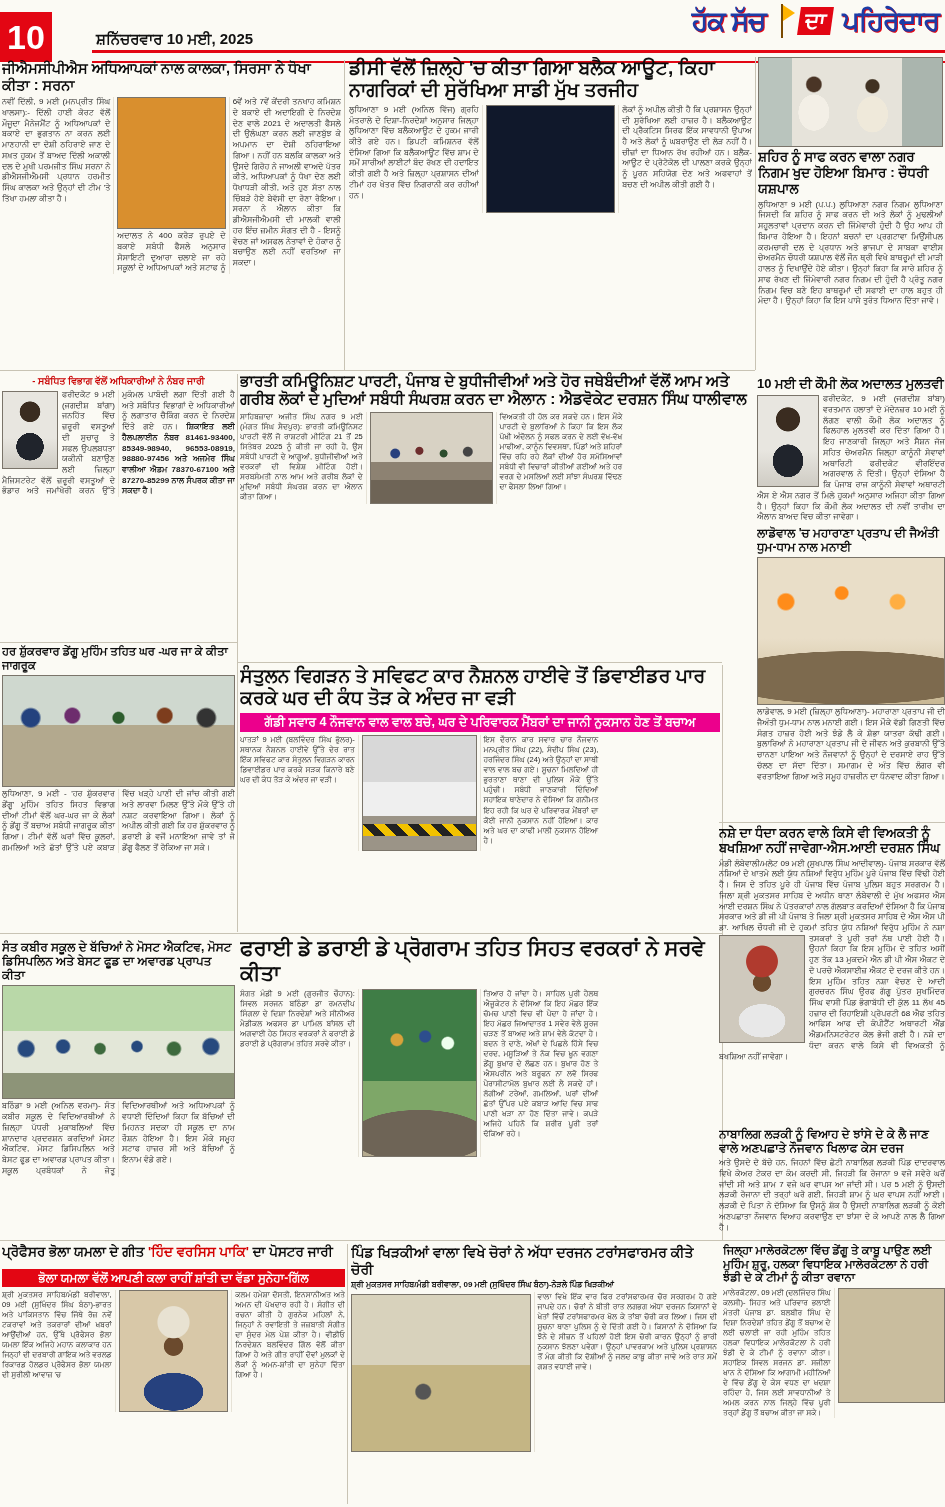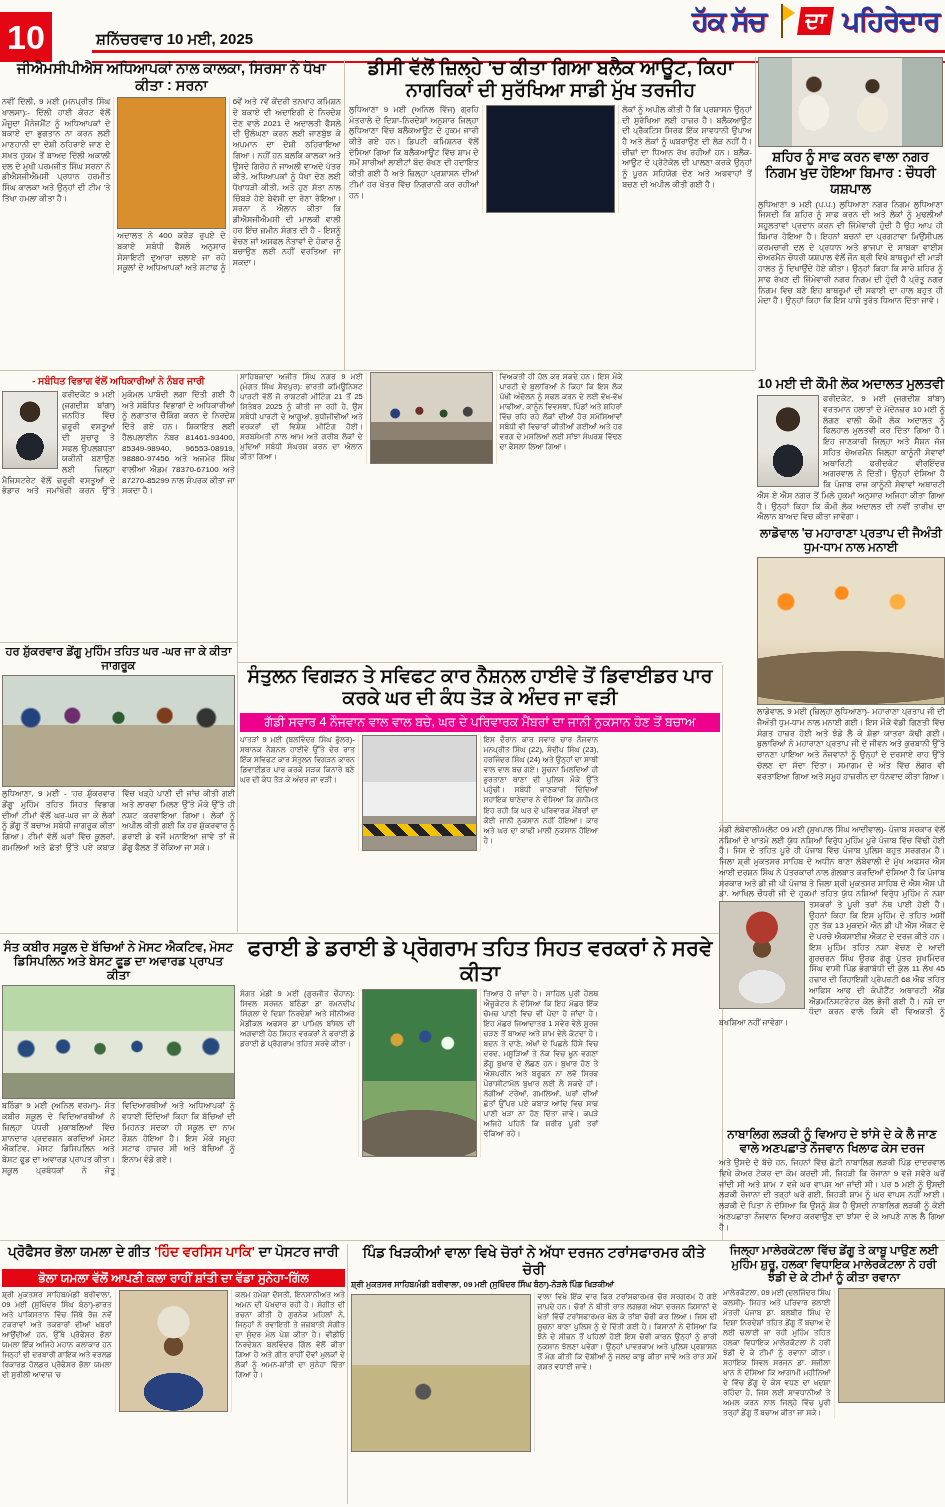--- a/index.html
+++ b/index.html
@@ -1,26 +1,26 @@
 <!DOCTYPE html>
 <html lang="pa"><head>
 <meta charset="utf-8">
 <style>
   html,body{margin:0;padding:0;}
   body{font-family:"Liberation Sans",sans-serif;background:#777;}
   #paper{position:relative;width:945px;height:1507px;background:#fbfaf4;overflow:hidden;margin:0 auto;}
   .art{position:absolute;overflow:hidden;}
-  .hl{font-weight:700;text-align:center;color:#0c0c0c;line-height:1.18;margin:0 0 3px 0;}
+  .hl{font-weight:700;text-align:left;color:#0c0c0c;line-height:1.18;margin:0 0 3px 0;}
   .body{font-size:8px;line-height:1.34;text-align:justify;color:#1d1d1d;column-gap:7px;column-rule:1px solid #e6e2d6;}
   .c1{column-count:1}.c2{column-count:2}.c3{column-count:3}.c4{column-count:4}
   .ph{display:block;break-inside:avoid;border:1px solid #7a746a;margin:2px 0;width:100%;box-sizing:border-box;}
   .phf{float:left;margin:1px 4px 1px 0;border:1px solid #7a746a;}
   .subred{color:#c90000;font-weight:700;text-align:center;font-size:9.5px;margin:1px 0 3px 0;}
   .barred{background:#e30613;color:#fff;font-weight:700;text-align:center;font-size:12px;line-height:1.5;margin:9px 0 3px 0;}
-  .barmag{background:#ec008c;color:#fff;font-weight:400;text-align:center;font-size:12.5px;line-height:1.55;margin:2px 0 3px 0;}
+  .barmag{background:#ec008c;color:#fff;font-weight:700;text-align:center;font-size:12.5px;line-height:1.55;margin:2px 0 3px 0;}
   .dateline{font-size:8px;font-weight:700;color:#111;margin:0 0 2px 0;text-align:justify;}
   .vline{position:absolute;width:1px;background:#c8c3b4;}
   .hline{position:absolute;height:1px;background:#c8c3b4;}
   
   #pagenum{position:absolute;left:0;top:12px;width:52px;height:50px;background:#e30613;color:#ffffff;font-weight:700;
     font-size:34px;display:flex;align-items:center;justify-content:center;}
   #pgdate{position:absolute;left:96px;top:30px;font-size:15px;font-weight:700;color:#111;}
   #rules{position:absolute;left:92px;right:0;top:50px;height:8px;border-top:3px solid #e30613;border-bottom:2px solid #e30613;}
   #masthead{position:absolute;right:6px;top:4px;display:flex;align-items:center;gap:10px;}
   #masthead .mw{color:#1c3da6;font-weight:900;font-size:27px;text-shadow:1px 1px 0 #e30613;letter-spacing:-1px;}
@@ -174,25 +174,26 @@
     <div class="body c1">
       <span>ਲੁਧਿਆਣਾ 9 ਮਈ (ਪ.ਪ.) ਲੁਧਿਆਣਾ ਨਗਰ ਨਿਗਮ ਲੁਧਿਆਣਾ ਜਿਸਦੀ ਕਿ ਸ਼ਹਿਰ ਨੂੰ ਸਾਫ ਕਰਨ ਦੀ ਅਤੇ ਲੋਕਾਂ ਨੂੰ ਮੁਢਲੀਆਂ ਸਹੂਲਤਾਵਾਂ ਪ੍ਰਦਾਨ ਕਰਨ ਦੀ ਜਿੰਮੇਵਾਰੀ ਹੁੰਦੀ ਹੈ ਉਹ ਆਪ ਹੀ ਬਿਮਾਰ ਹੋਇਆ ਹੈ। ਇਹਨਾਂ ਬਚਨਾਂ ਦਾ ਪ੍ਰਗਟਾਵਾ ਮਿਉਂਸੀਪਲ ਕਰਮਚਾਰੀ ਦਲ ਦੇ ਪ੍ਰਧਾਨ ਅਤੇ ਭਾਜਪਾ ਦੇ ਸਾਬਕਾ ਵਾਈਸ ਚੇਅਰਮੈਨ ਚੌਧਰੀ ਯਸ਼ਪਾਲ ਵੱਲੋਂ ਜੌਨ ਥ੍ਰੀ ਵਿਖੇ ਬਾਥਰੂਮਾਂ ਦੀ ਮਾੜੀ ਹਾਲਤ ਨੂੰ ਦਿਖਾਉਂਦੇ ਹੋਏ ਕੀਤਾ। ਉਨ੍ਹਾਂ ਕਿਹਾ ਕਿ ਸਾਰੇ ਸ਼ਹਿਰ ਨੂੰ ਸਾਫ ਰੱਖਣ ਦੀ ਜਿੰਮੇਵਾਰੀ ਨਗਰ ਨਿਗਮ ਦੀ ਹੁੰਦੀ ਹੈ ਪ੍ਰੰਤੂ ਨਗਰ ਨਿਗਮ ਵਿਚ ਬਣੇ ਇਹ ਬਾਥਰੂਮਾਂ ਦੀ ਸਫਾਈ ਦਾ ਹਾਲ ਬਹੁਤ ਹੀ ਮੰਦਾ ਹੈ। ਉਨ੍ਹਾਂ ਕਿਹਾ ਕਿ ਇਸ ਪਾਸੇ ਤੁਰੰਤ ਧਿਆਨ ਦਿੱਤਾ ਜਾਵੇ।</span>
     </div>
   </div>
 
   <div class="art" style="left:2px;top:374px;width:233px;height:266px">
     <div class="subred">- ਸਬੰਧਿਤ ਵਿਭਾਗ ਵੱਲੋਂ ਅਧਿਕਾਰੀਆਂ ਨੇ ਨੰਬਰ ਜਾਰੀ</div>
     <div class="body c2">
       <span class="phf ph-judge" style="width:54px;height:76px"></span>
       <span>ਫਰੀਦਕੋਟ 9 ਮਈ (ਜਗਦੀਸ਼ ਬਾਂਗਾ) ਜਨਹਿੱਤ ਵਿੱਚ ਜ਼ਰੂਰੀ ਵਸਤੂਆਂ ਦੀ ਸੁਚਾਰੂ ਤੇ ਸਫਲ ਉਪਲਬਧਤਾ ਯਕੀਨੀ ਬਣਾਉਣ ਲਈ ਜ਼ਿਲ੍ਹਾ ਮੈਜਿਸਟਰੇਟ ਵੱਲੋਂ ਜ਼ਰੂਰੀ ਵਸਤੂਆਂ ਦੇ ਭੰਡਾਰ ਅਤੇ ਜਮਾਂਖੋਰੀ ਕਰਨ ਉੱਤੇ ਮੁਕੰਮਲ ਪਾਬੰਦੀ ਲਗਾ ਦਿੱਤੀ ਗਈ ਹੈ ਅਤੇ ਸਬੰਧਿਤ ਵਿਭਾਗਾਂ ਦੇ ਅਧਿਕਾਰੀਆਂ ਨੂੰ ਲਗਾਤਾਰ ਚੈਕਿੰਗ ਕਰਨ ਦੇ ਨਿਰਦੇਸ਼ ਦਿੱਤੇ ਗਏ ਹਨ।</span>
-      <span style="font-weight:400">ਸ਼ਿਕਾਇਤ ਲਈ ਹੈਲਪਲਾਈਨ ਨੰਬਰ 81461-93400, 85349-98940, 96553-08919, 98880-97456 ਅਤੇ ਅਜਮੇਰ ਸਿੰਘ ਵਾਲੀਆ ਐਡਮ 78370-67100 ਅਤੇ 87270-85299 ਨਾਲ ਸੰਪਰਕ ਕੀਤਾ ਜਾ ਸਕਦਾ ਹੈ।</span>
+      <span style="font-weight:700">ਸ਼ਿਕਾਇਤ ਲਈ ਹੈਲਪਲਾਈਨ ਨੰਬਰ 81461-93400, 85349-98940, 96553-08919, 98880-97456 ਅਤੇ ਅਜਮੇਰ ਸਿੰਘ ਵਾਲੀਆ ਐਡਮ 78370-67100 ਅਤੇ 87270-85299 ਨਾਲ ਸੰਪਰਕ ਕੀਤਾ ਜਾ ਸਕਦਾ ਹੈ।</span>
     </div>
   </div>
 
   <div class="art" style="left:240px;top:372px;width:512px;height:288px">
+    <div class="hl" style="font-size:15.5px">ਭਾਰਤੀ ਕਮਿਊਨਿਸ਼ਟ ਪਾਰਟੀ, ਪੰਜਾਬ ਦੇ ਬੁਧੀਜੀਵੀਆਂ ਅਤੇ ਹੋਰ ਜਥੇਬੰਦੀਆਂ ਵੱਲੋਂ ਆਮ ਅਤੇ ਗਰੀਬ ਲੋਕਾਂ ਦੇ ਮੁਦਿਆਂ ਸਬੰਧੀ ਸੰਘਰਸ਼ ਕਰਨ ਦਾ ਐਲਾਨ : ਐਡਵੋਕੇਟ ਦਰਸ਼ਨ ਸਿੰਘ ਧਾਲੀਵਾਲ</div>
     <div class="body c4" style="font-size:7.5px">
       <span>ਸਾਹਿਬਜ਼ਾਦਾ ਅਜੀਤ ਸਿੰਘ ਨਗਰ 9 ਮਈ (ਮੰਗਤ ਸਿੰਘ ਸੈਦਪੁਰ): ਭਾਰਤੀ ਕਮਿਊਨਿਸਟ ਪਾਰਟੀ ਵੱਲੋਂ ਜੋ ਰਾਸ਼ਟਰੀ ਮੀਟਿੰਗ 21 ਤੋਂ 25 ਸਿਤੰਬਰ 2025 ਨੂੰ ਕੀਤੀ ਜਾ ਰਹੀ ਹੈ, ਉਸ ਸਬੰਧੀ ਪਾਰਟੀ ਦੇ ਆਗੂਆਂ, ਬੁਧੀਜੀਵੀਆਂ ਅਤੇ ਵਰਕਰਾਂ ਦੀ ਵਿਸ਼ੇਸ਼ ਮੀਟਿੰਗ ਹੋਈ। ਸਰਬਸੰਮਤੀ ਨਾਲ ਆਮ ਅਤੇ ਗਰੀਬ ਲੋਕਾਂ ਦੇ ਮੁਦਿਆਂ ਸਬੰਧੀ ਸੰਘਰਸ਼ ਕਰਨ ਦਾ ਐਲਾਨ ਕੀਤਾ ਗਿਆ।</span>
       <span class="ph ph-meeting"></span>
       <span>ਵਿਅਕਤੀ ਹੀ ਹੱਲ ਕਰ ਸਕਦੇ ਹਨ। ਇਸ ਮੌਕੇ ਪਾਰਟੀ ਦੇ ਬੁਲਾਰਿਆਂ ਨੇ ਕਿਹਾ ਕਿ ਇਸ ਲੋਕ ਪੱਖੀ ਅੰਦੋਲਨ ਨੂੰ ਸਫਲ ਕਰਨ ਦੇ ਲਈ ਵੱਖ-ਵੱਖ ਮਾਫੀਆ, ਕਾਨੂੰਨ ਵਿਵਸਥਾ, ਪਿੰਡਾਂ ਅਤੇ ਸ਼ਹਿਰਾਂ ਵਿੱਚ ਰਹਿ ਰਹੇ ਲੋਕਾਂ ਦੀਆਂ ਹੋਰ ਸਮੱਸਿਆਵਾਂ ਸਬੰਧੀ ਵੀ ਵਿਚਾਰਾਂ ਕੀਤੀਆਂ ਗਈਆਂ ਅਤੇ ਹਰ ਵਰਗ ਦੇ ਮਸਲਿਆਂ ਲਈ ਸਾਂਝਾ ਸੰਘਰਸ਼ ਵਿੱਢਣ ਦਾ ਫੈਸਲਾ ਲਿਆ ਗਿਆ।</span>
     </div>
   </div>
 
   <div class="art" style="left:757px;top:376px;width:188px;height:148px">
     <div class="hl" style="font-size:13px">10 ਮਈ ਦੀ ਕੌਮੀ ਲੋਕ ਅਦਾਲਤ ਮੁਲਤਵੀ</div>
     <div class="body c1">
@@ -221,20 +222,21 @@
     <div class="hl" style="font-size:19px">ਸੰਤੁਲਨ ਵਿਗੜਨ ਤੇ ਸਵਿਫਟ ਕਾਰ ਨੈਸ਼ਨਲ ਹਾਈਵੇ ਤੋਂ ਡਿਵਾਈਡਰ ਪਾਰ ਕਰਕੇ ਘਰ ਦੀ ਕੰਧ ਤੋੜ ਕੇ ਅੰਦਰ ਜਾ ਵੜੀ</div>
     <div class="barmag">ਗੱਡੀ ਸਵਾਰ 4 ਨੌਜਵਾਨ ਵਾਲ ਵਾਲ ਬਚੇ, ਘਰ ਦੇ ਪਰਿਵਾਰਕ ਮੈਂਬਰਾਂ ਦਾ ਜਾਨੀ ਨੁਕਸਾਨ ਹੋਣ ਤੋਂ ਬਚਾਅ</div>
     <div class="body c4" style="font-size:7.5px">
       <span>ਪਾਤੜਾਂ 9 ਮਈ (ਬਲਵਿੰਦਰ ਸਿੰਘ ਭੁੱਲਰ)- ਸਥਾਨਕ ਨੈਸ਼ਨਲ ਹਾਈਵੇ ਉੱਤੇ ਦੇਰ ਰਾਤ ਇੱਕ ਸਵਿਫਟ ਕਾਰ ਸੰਤੁਲਨ ਵਿਗੜਨ ਕਾਰਨ ਡਿਵਾਈਡਰ ਪਾਰ ਕਰਕੇ ਸੜਕ ਕਿਨਾਰੇ ਬਣੇ ਘਰ ਦੀ ਕੰਧ ਤੋੜ ਕੇ ਅੰਦਰ ਜਾ ਵੜੀ।</span>
       <span class="ph ph-crash"></span>
       <span>ਇਸ ਦੌਰਾਨ ਕਾਰ ਸਵਾਰ ਚਾਰ ਨੌਜਵਾਨ ਮਨਪ੍ਰੀਤ ਸਿੰਘ (22), ਸੰਦੀਪ ਸਿੰਘ (23), ਹਰਜਿੰਦਰ ਸਿੰਘ (24) ਅਤੇ ਉਨ੍ਹਾਂ ਦਾ ਸਾਥੀ ਵਾਲ ਵਾਲ ਬਚ ਗਏ। ਸੂਚਨਾ ਮਿਲਦਿਆਂ ਹੀ ਭੁਰਤਾਣਾ ਥਾਣਾ ਦੀ ਪੁਲਿਸ ਮੌਕੇ ਉੱਤੇ ਪਹੁੰਚੀ। ਸਬੰਧੀ ਜਾਣਕਾਰੀ ਦਿੰਦਿਆਂ ਸਹਾਇਕ ਥਾਣੇਦਾਰ ਨੇ ਦੱਸਿਆ ਕਿ ਗਨੀਮਤ ਇਹ ਰਹੀ ਕਿ ਘਰ ਦੇ ਪਰਿਵਾਰਕ ਮੈਂਬਰਾਂ ਦਾ ਕੋਈ ਜਾਨੀ ਨੁਕਸਾਨ ਨਹੀਂ ਹੋਇਆ। ਕਾਰ ਅਤੇ ਘਰ ਦਾ ਕਾਫੀ ਮਾਲੀ ਨੁਕਸਾਨ ਹੋਇਆ ਹੈ।</span>
     </div>
   </div>
 
   <div class="art" style="left:719px;top:825px;width:226px;height:300px">
+    <div class="hl" style="font-size:13px">ਨਸ਼ੇ ਦਾ ਧੰਦਾ ਕਰਨ ਵਾਲੇ ਕਿਸੇ ਵੀ ਵਿਅਕਤੀ ਨੂੰ ਬਖਸ਼ਿਆ ਨਹੀਂ ਜਾਵੇਗਾ-ਐਸ.ਆਈ ਦਰਸ਼ਨ ਸਿੰਘ</div>
     <div class="body c1">
       <span>ਮੰਡੀ ਲੰਬੇਵਾਲੀ/ਮਲੋਟ 09 ਮਈ (ਸੁਖਪਾਲ ਸਿੰਘ ਆਦੀਵਾਲ)- ਪੰਜਾਬ ਸਰਕਾਰ ਵੱਲੋਂ ਨਸ਼ਿਆਂ ਦੇ ਖਾਤਮੇ ਲਈ ਯੁੱਧ ਨਸ਼ਿਆਂ ਵਿਰੁੱਧ ਮੁਹਿੰਮ ਪੂਰੇ ਪੰਜਾਬ ਵਿੱਚ ਵਿੱਢੀ ਹੋਈ ਹੈ। ਜਿਸ ਦੇ ਤਹਿਤ ਪੂਰੇ ਹੀ ਪੰਜਾਬ ਵਿੱਚ ਪੰਜਾਬ ਪੁਲਿਸ ਬਹੁਤ ਸਰਗਰਮ ਹੈ। ਜਿਲਾ ਸ਼੍ਰੀ ਮੁਕਤਸਰ ਸਾਹਿਬ ਦੇ ਅਧੀਨ ਥਾਣਾ ਲੰਬੇਵਾਲੀ ਦੇ ਮੁੱਖ ਅਫਸਰ ਐਸ ਆਈ ਦਰਸ਼ਨ ਸਿੰਘ ਨੇ ਪੱਤਰਕਾਰਾਂ ਨਾਲ ਗੱਲਬਾਤ ਕਰਦਿਆਂ ਦੱਸਿਆ ਹੈ ਕਿ ਪੰਜਾਬ ਸਰਕਾਰ ਅਤੇ ਡੀ ਜੀ ਪੀ ਪੰਜਾਬ ਤੇ ਜਿਲਾ ਸ਼੍ਰੀ ਮੁਕਤਸਰ ਸਾਹਿਬ ਦੇ ਐਸ ਐਸ ਪੀ ਡਾ. ਆਖਿਲ ਚੌਧਰੀ ਜੀ ਦੇ ਹੁਕਮਾਂ ਤਹਿਤ ਯੁੱਧ ਨਸ਼ਿਆਂ ਵਿਰੁੱਧ ਮੁਹਿੰਮ ਨੇ ਨਸ਼ਾ ਤਸਕਰਾਂ ਤੇ ਪੂਰੀ ਤਰਾਂ ਨੱਥ ਪਾਈ ਹੋਈ ਹੈ।</span>
       <span class="phf ph-turban"></span>
       <span>ਉਹਨਾਂ ਕਿਹਾ ਕਿ ਇਸ ਮੁਹਿੰਮ ਦੇ ਤਹਿਤ ਅਸੀਂ ਹੁਣ ਤੱਕ 13 ਮੁਕਦਮੇ ਐਨ ਡੀ ਪੀ ਐਸ ਐਕਟ ਦੇ ਦੋ ਪਰਚੇ ਐਕਸਾਈਜ਼ ਐਕਟ ਦੇ ਦਰਜ ਕੀਤੇ ਹਨ। ਇਸ ਮੁਹਿੰਮ ਤਹਿਤ ਨਸ਼ਾ ਵੇਚਣ ਦੇ ਆਦੀ ਗੁਰਚਰਨ ਸਿੰਘ ਉਰਫ ਗੱਗੂ ਪੁੱਤਰ ਸੁਖਮਿੰਦਰ ਸਿੰਘ ਵਾਸੀ ਪਿੰਡ ਭੰਗਾਬੱਧੀ ਦੀ ਕੁੱਲ 11 ਲੱਖ 45 ਹਜ਼ਾਰ ਦੀ ਰਿਹਾਇਸ਼ੀ ਪ੍ਰੋਪਰਟੀ 68 ਐਫ ਤਹਿਤ ਆਫਿਸ ਆਫ ਦੀ ਕੰਪੀਟੈਂਟ ਅਥਾਰਟੀ ਐਂਡ ਐਡਮਨਿਸਟਰੇਟਰ ਕੋਲ ਭੇਜੀ ਗਈ ਹੈ। ਨਸ਼ੇ ਦਾ ਧੰਦਾ ਕਰਨ ਵਾਲੇ ਕਿਸੇ ਵੀ ਵਿਅਕਤੀ ਨੂੰ ਬਖਸ਼ਿਆ ਨਹੀਂ ਜਾਵੇਗਾ।</span>
     </div>
   </div>
 
   <div class="art" style="left:719px;top:1127px;width:226px;height:112px">
     <div class="hl" style="font-size:12px">ਨਾਬਾਲਿਗ ਲੜਕੀ ਨੂੰ ਵਿਆਹ ਦੇ ਝਾਂਸੇ ਦੇ ਕੇ ਲੈ ਜਾਣ ਵਾਲੇ ਅਣਪਛਾਤੇ ਨੌਜਵਾਨ ਖਿਲਾਫ ਕੇਸ ਦਰਜ</div>
     <div class="body c1">

